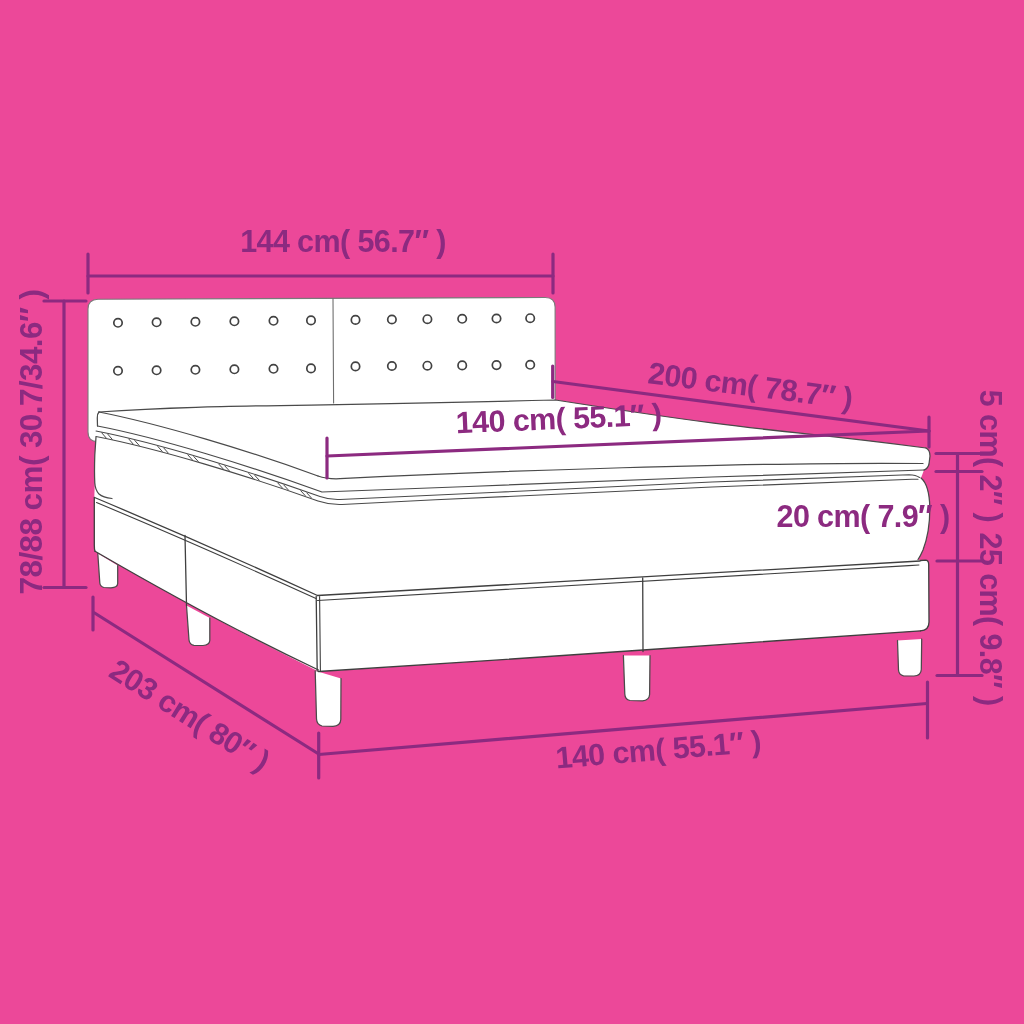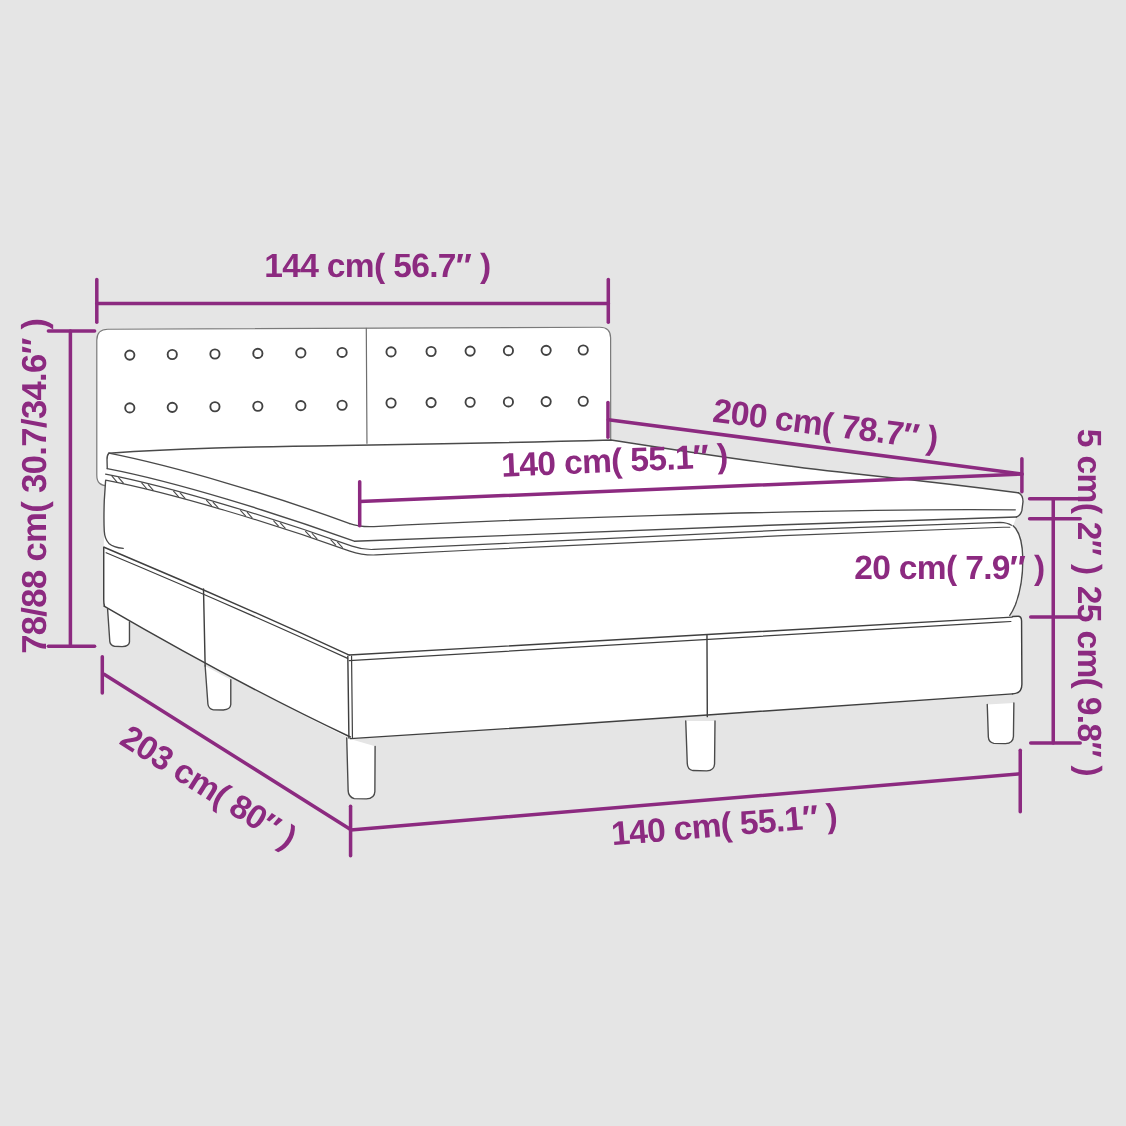--- a/index.html
+++ b/index.html
@@ -1,16 +1,16 @@
 <!DOCTYPE html>
 <html><head>
 <meta charset="utf-8">
 <style>
   html,body{margin:0;padding:0;background:#ffffff;}
-  .wrap{width:1024px;height:1024px;position:relative;overflow:hidden;background:#e5e5e5;}
+  .wrap{width:1024px;height:1024px;position:relative;overflow:hidden;background:#ec4899;}
   text{font-family:"Liberation Sans",sans-serif;font-weight:bold;fill:#8C2A80;letter-spacing:-0.6px;}
 </style>
 </head>
 <body>
 <div class="wrap">
 <svg width="1024" height="1024" viewBox="0 0 1024 1024" xmlns="http://www.w3.org/2000/svg">
   <g stroke-linecap="round" stroke-linejoin="round">
 
   <g fill="#ffffff" stroke="#7a7a7a" stroke-width="1.1">
     <path d="M88,309 Q88,299.5 98,299.3 L545,297.5 Q555,297.4 555.1,307 L555.2,431 Q555.2,439 545.5,439.4 L98,441.6 Q88,441.8 88,432 Z"></path>

